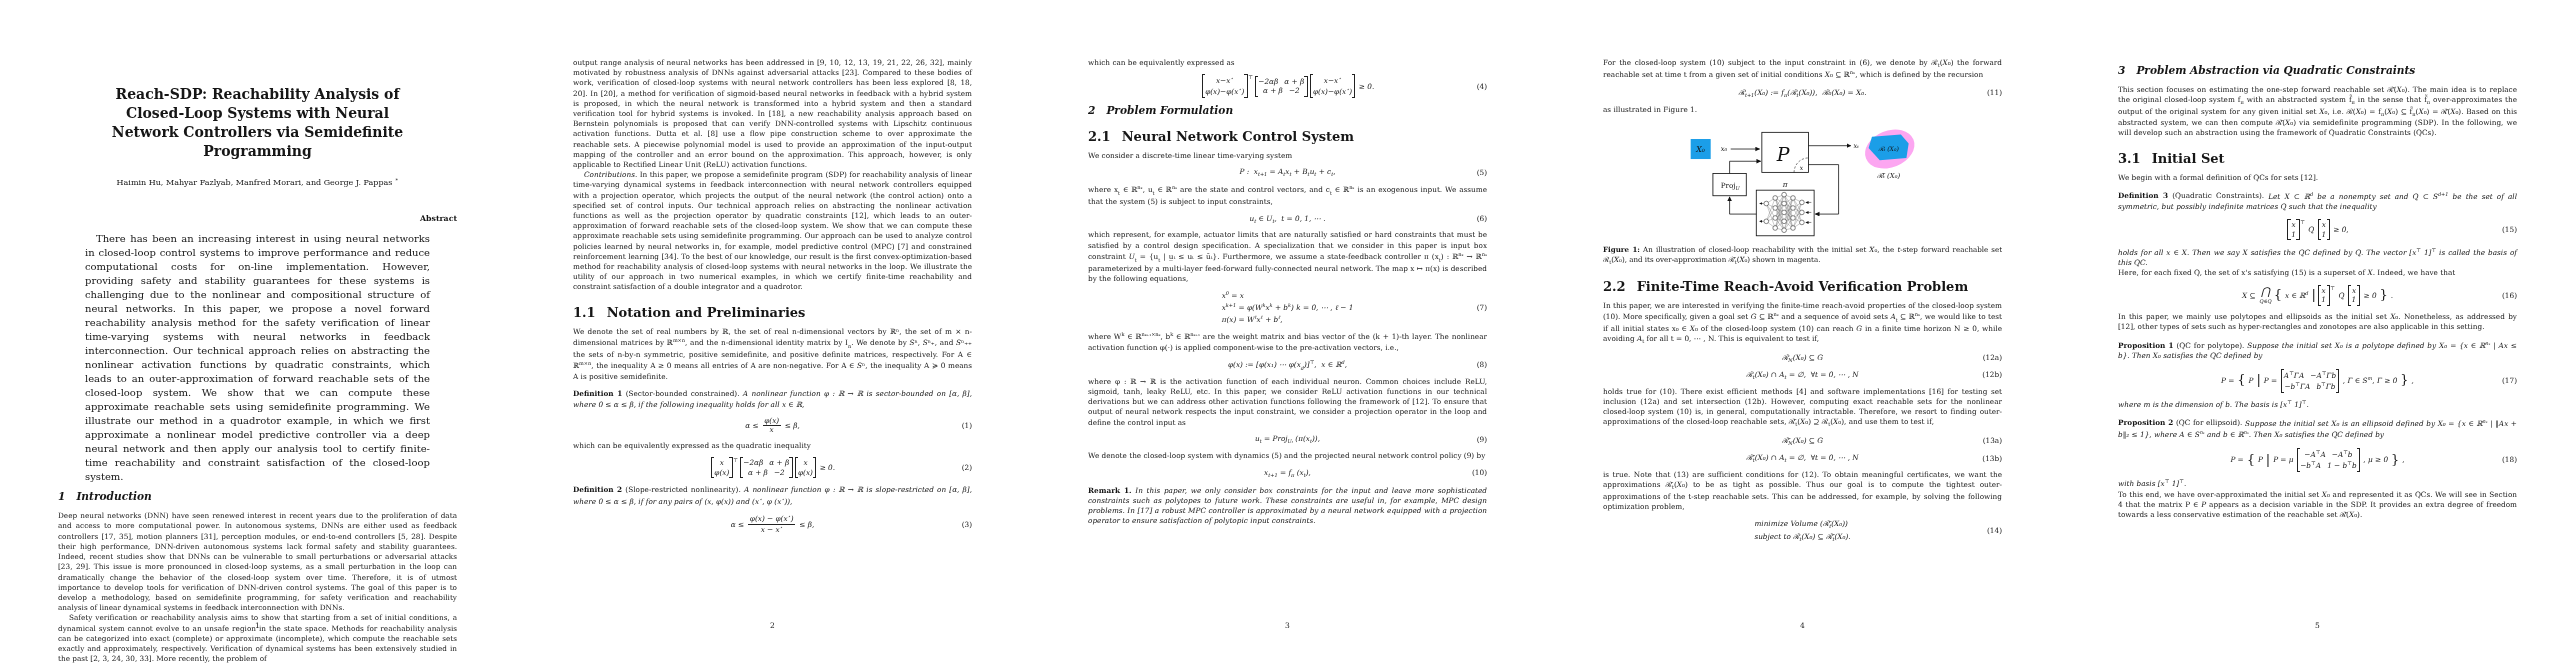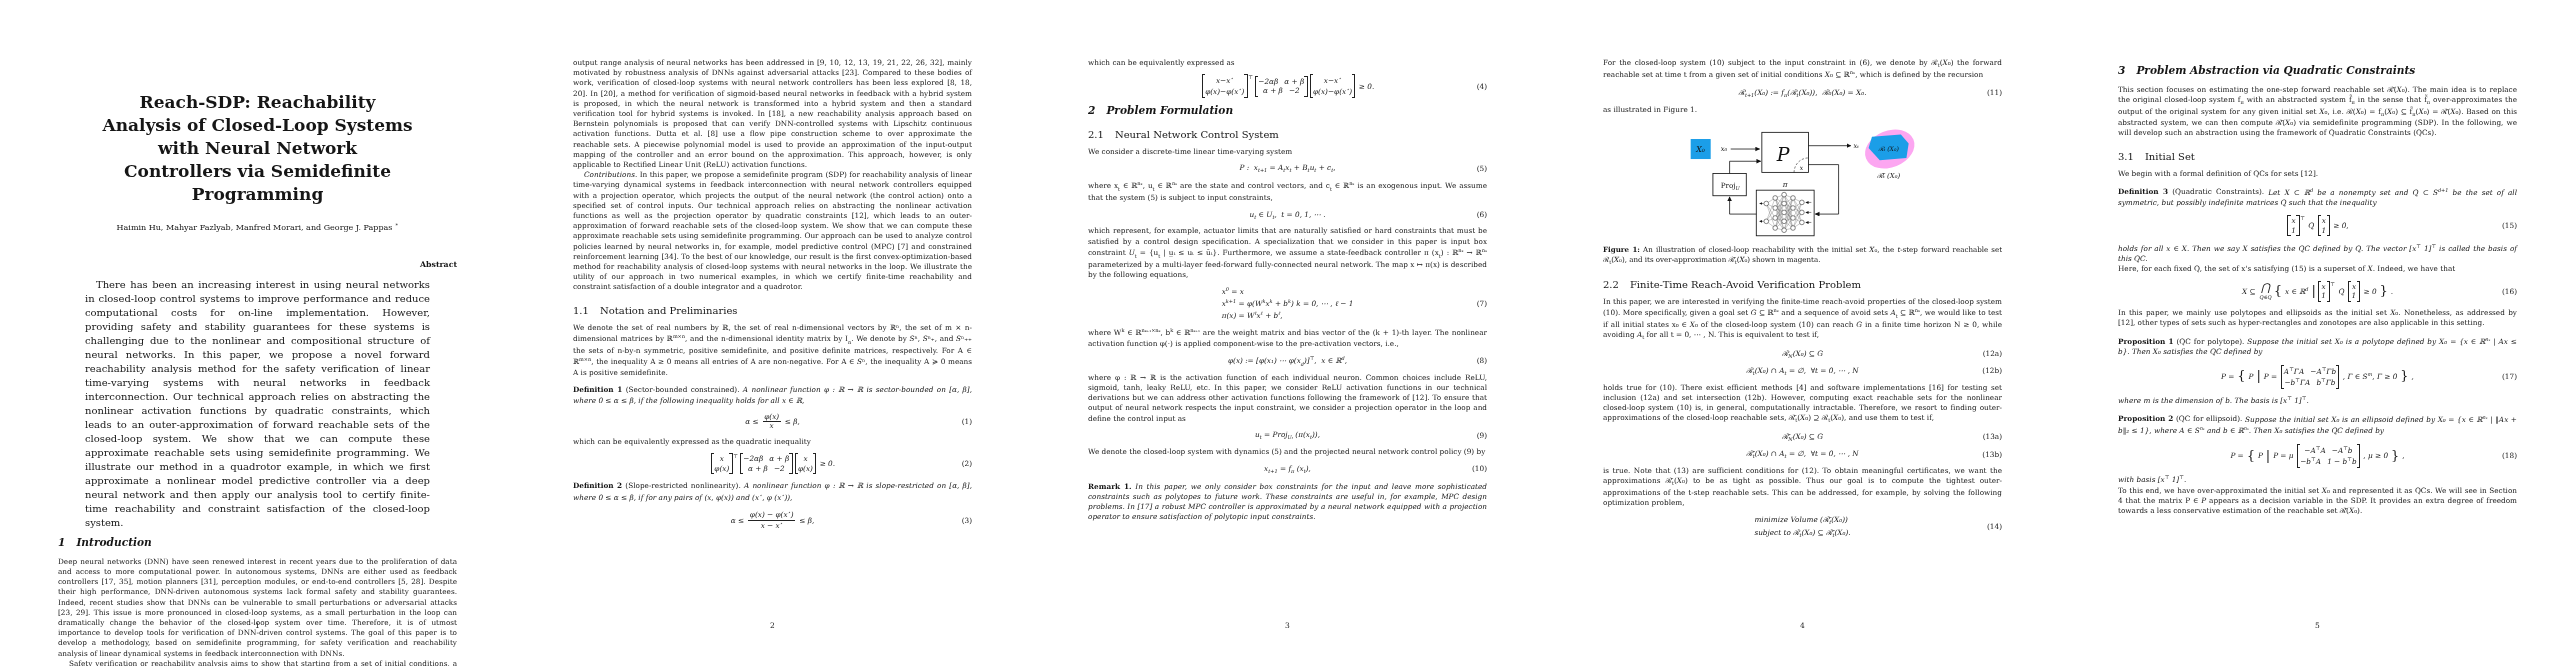--- a/index.html
+++ b/index.html
@@ -11,26 +11,26 @@
   .paper{position:relative;width:2576px;height:667px;}
   .arxiv{
     position:absolute;left:15.6px;top:592px;
     transform:rotate(-90deg);transform-origin:0 0;
     font-size:20px;color:#8f8f8f;white-space:nowrap;letter-spacing:0.6px;
   }
   #pages{display:flex;width:2576px;height:667px;}
   .page{position:relative;width:515px;height:667px;background:#fff;}
   .content{margin:0 58px;padding-top:58px;}
   .page.first .content{padding-top:81px;}
-  .title{font-size:17px;line-height:1.36;font-weight:700;text-align:center;margin:10px 44px;}
+  .title{font-size:14px;line-height:1.36;font-weight:700;text-align:center;margin:4px 44px;}
   .authors{font-size:8px;text-align:center;margin-top:14.5px;}
   .absh{font-size:7.8px;font-weight:700;text-align:right;margin-top:28px;}
   .abs{font-size:10px;line-height:1.4;text-align:justify;margin:9px 27px 0;text-indent:11px;}
   .h1{font-size:10.6px;font-weight:700;margin:6px 0 9px;font-style:italic;}
-  .h2{font-size:10px;font-weight:400;margin:12.2px 0 7.2px;}
+  .h2{font-size:13px;font-weight:700;margin:12.2px 0 7.2px;}
   .hnum{margin-right:11px;}
   .para{font-size:7.3px;line-height:1.4;text-align:justify;}
   .para.ind{text-indent:11px;}
   .para.it{font-style:italic;}
   .defblock{margin:7.2px 0;font-size:7.3px;line-height:1.4;text-align:justify;}
   .defblock .dtext{font-style:italic;}
   .eq{position:relative;display:flex;justify-content:center;align-items:center;margin:6.1px 0;font-size:7.3px;min-height:11px;}
   .eqbody{font-style:italic;display:inline-flex;align-items:center;}
   .eqnum{position:absolute;right:0;font-style:normal;font-size:7.3px;}
   .eseg{white-space:pre-wrap;}

